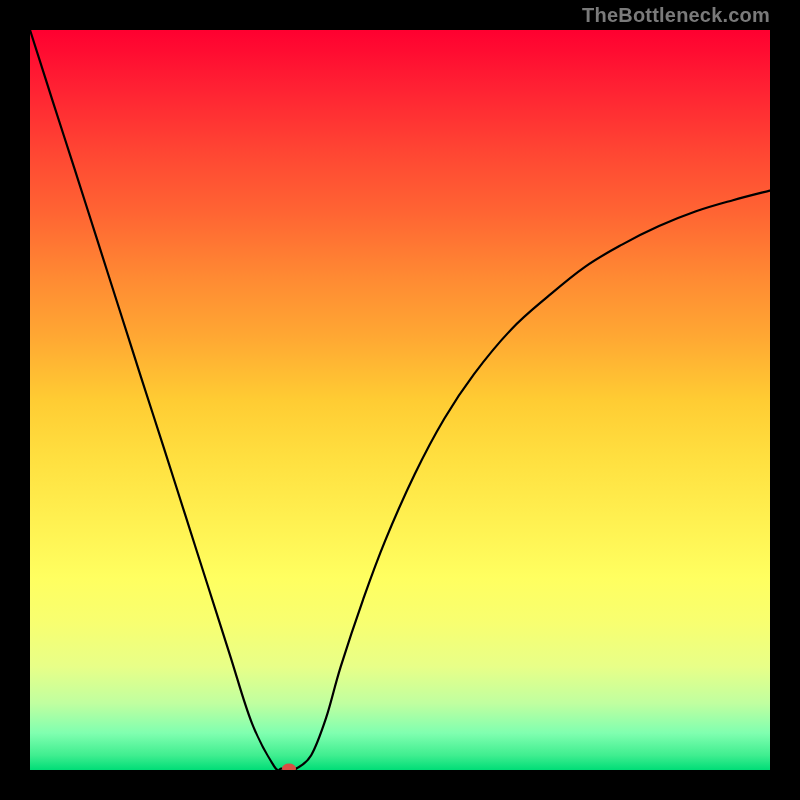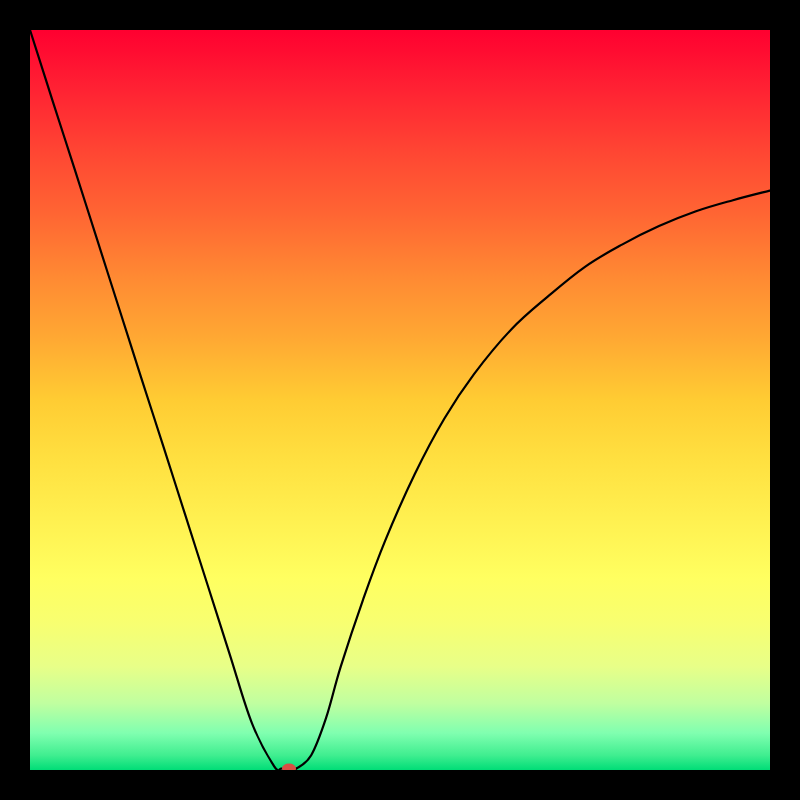--- a/index.html
+++ b/index.html
@@ -62,13 +62,14 @@
 <body>
 
 <div class="frame">
   <div class="plot-area"></div>
 
   <svg class="svg-overlay" viewBox="0 0 740 740">
     <path id="curve-path" fill="none" stroke="#000" stroke-width="2.2" stroke-linejoin="round" stroke-linecap="round" d="M 0.00 0.00 C 4.00 12.52, 14.21 44.65, 22.20 69.56 C 30.19 94.47, 36.41 113.47, 44.40 138.38 C 52.39 163.29, 58.61 182.90, 66.60 207.94 C 74.59 232.98, 80.81 252.46, 88.80 277.50 C 96.79 302.54, 103.01 322.15, 111.00 347.06 C 118.99 371.97, 125.21 390.97, 133.20 415.88 C 141.19 440.79, 147.41 460.40, 155.40 485.44 C 163.39 510.48, 169.61 529.96, 177.60 555.00 C 185.59 580.04, 191.81 599.65, 199.80 624.56 C 207.79 649.47, 214.01 673.27, 222.00 693.38 C 229.99 713.49, 238.87 728.17, 244.20 736.30 C 249.53 744.43, 248.94 737.85, 251.60 738.52 C 254.26 739.19, 256.34 740.00, 259.00 740.00 C 261.66 740.00, 262.40 741.18, 266.40 738.52 C 270.40 735.86, 275.87 734.26, 281.20 725.20 C 286.53 716.14, 290.67 704.18, 296.00 688.20 C 301.33 672.22, 304.14 657.71, 310.80 636.40 C 317.46 615.09, 325.01 592.44, 333.00 569.80 C 340.99 547.16, 345.88 533.24, 355.20 510.60 C 364.52 487.96, 374.14 465.98, 384.80 444.00 C 395.46 422.02, 403.74 406.48, 414.40 388.50 C 425.06 370.52, 432.01 360.08, 444.00 344.10 C 455.99 328.12, 467.68 313.69, 481.00 299.70 C 494.32 285.71, 504.68 277.72, 518.00 266.40 C 531.32 255.08, 541.68 246.12, 555.00 236.80 C 568.32 227.48, 578.68 221.93, 592.00 214.60 C 605.32 207.27, 615.68 202.09, 629.00 196.10 C 642.32 190.11, 652.68 185.96, 666.00 181.30 C 679.32 176.64, 689.68 173.93, 703.00 170.20 C 716.32 166.47, 733.34 162.31, 740.00 160.58"></path>
     <ellipse id="marker-dot" class="marker" rx="7" ry="5" cx="259.00" cy="738.52"></ellipse>
   </svg>
 
+  <div class="watermark">TheBottleneck.com</div>
 </div>
 
 </body></html>

